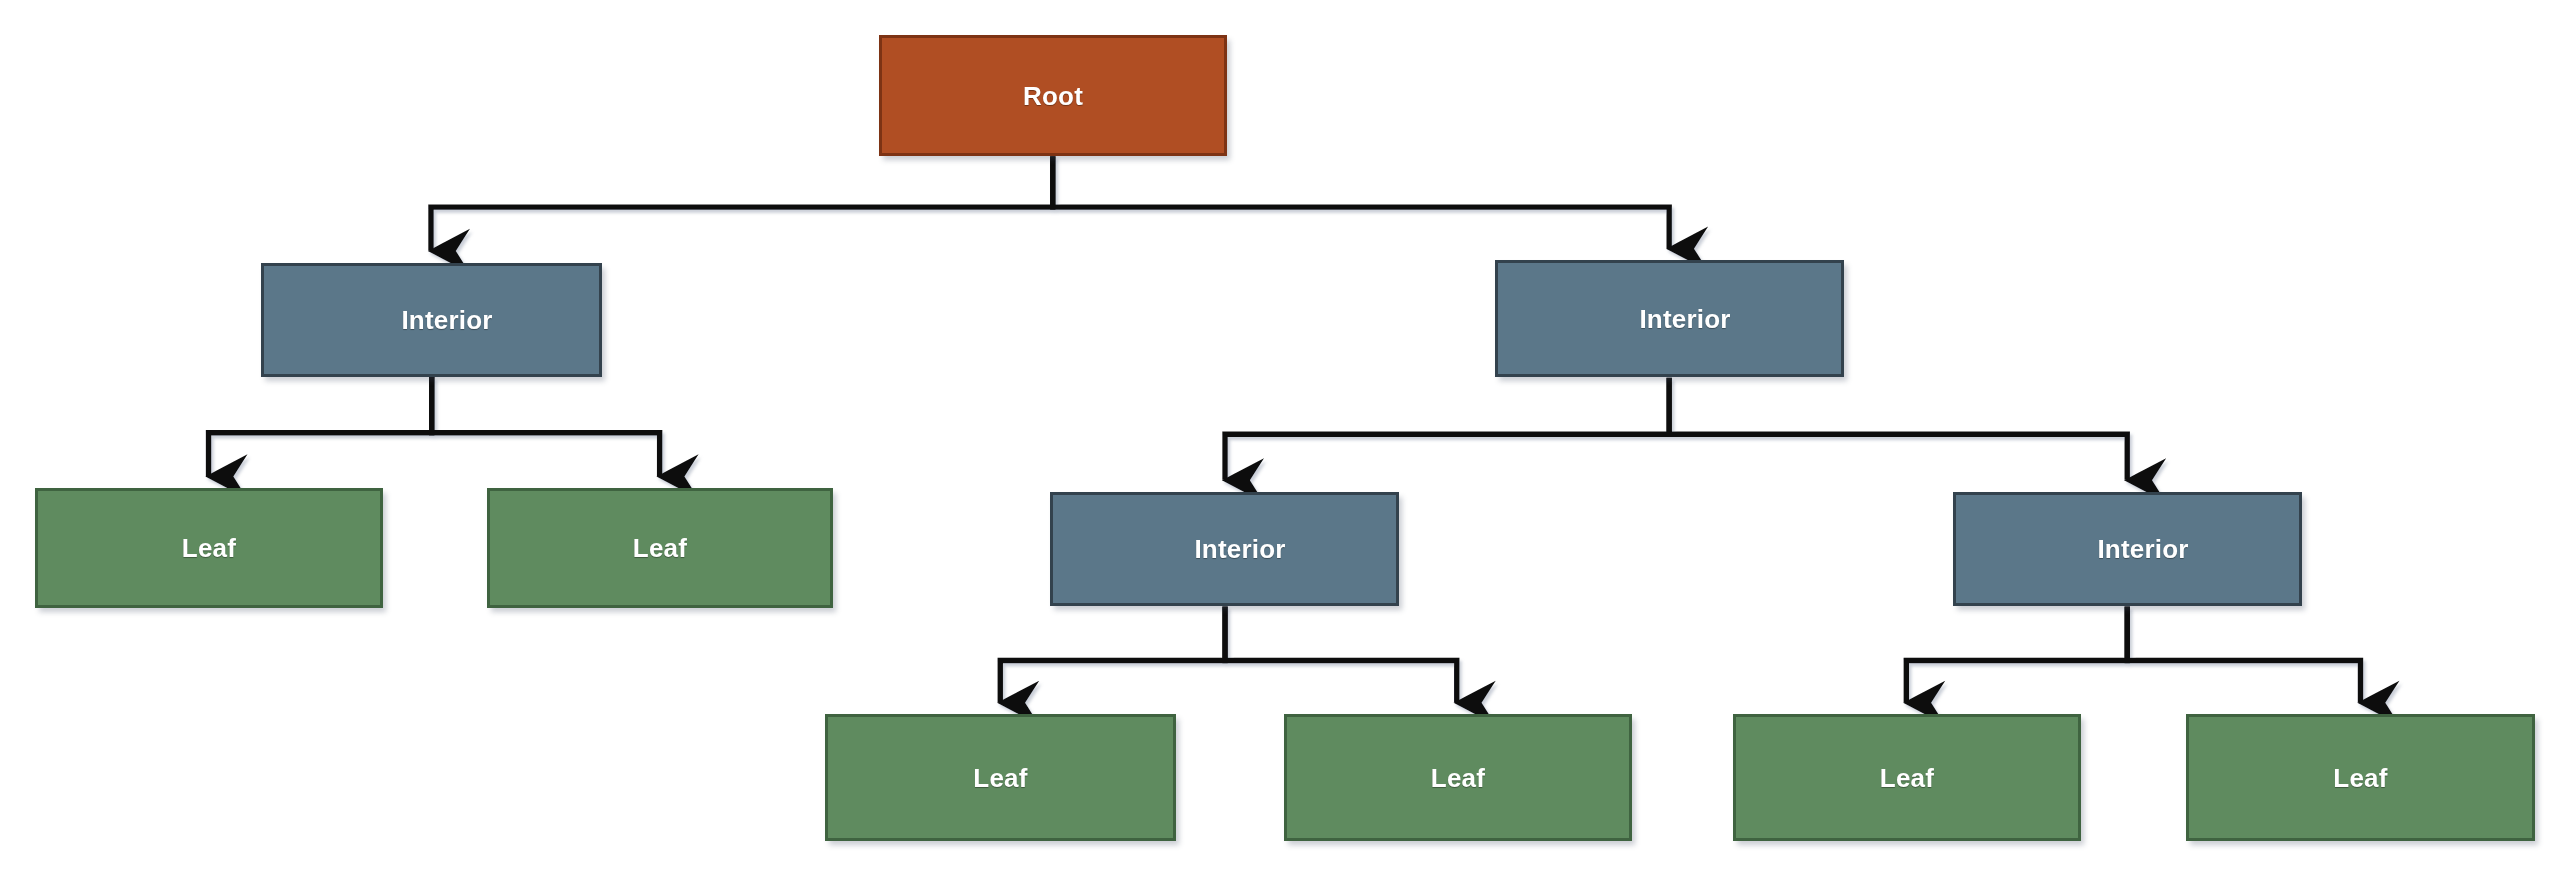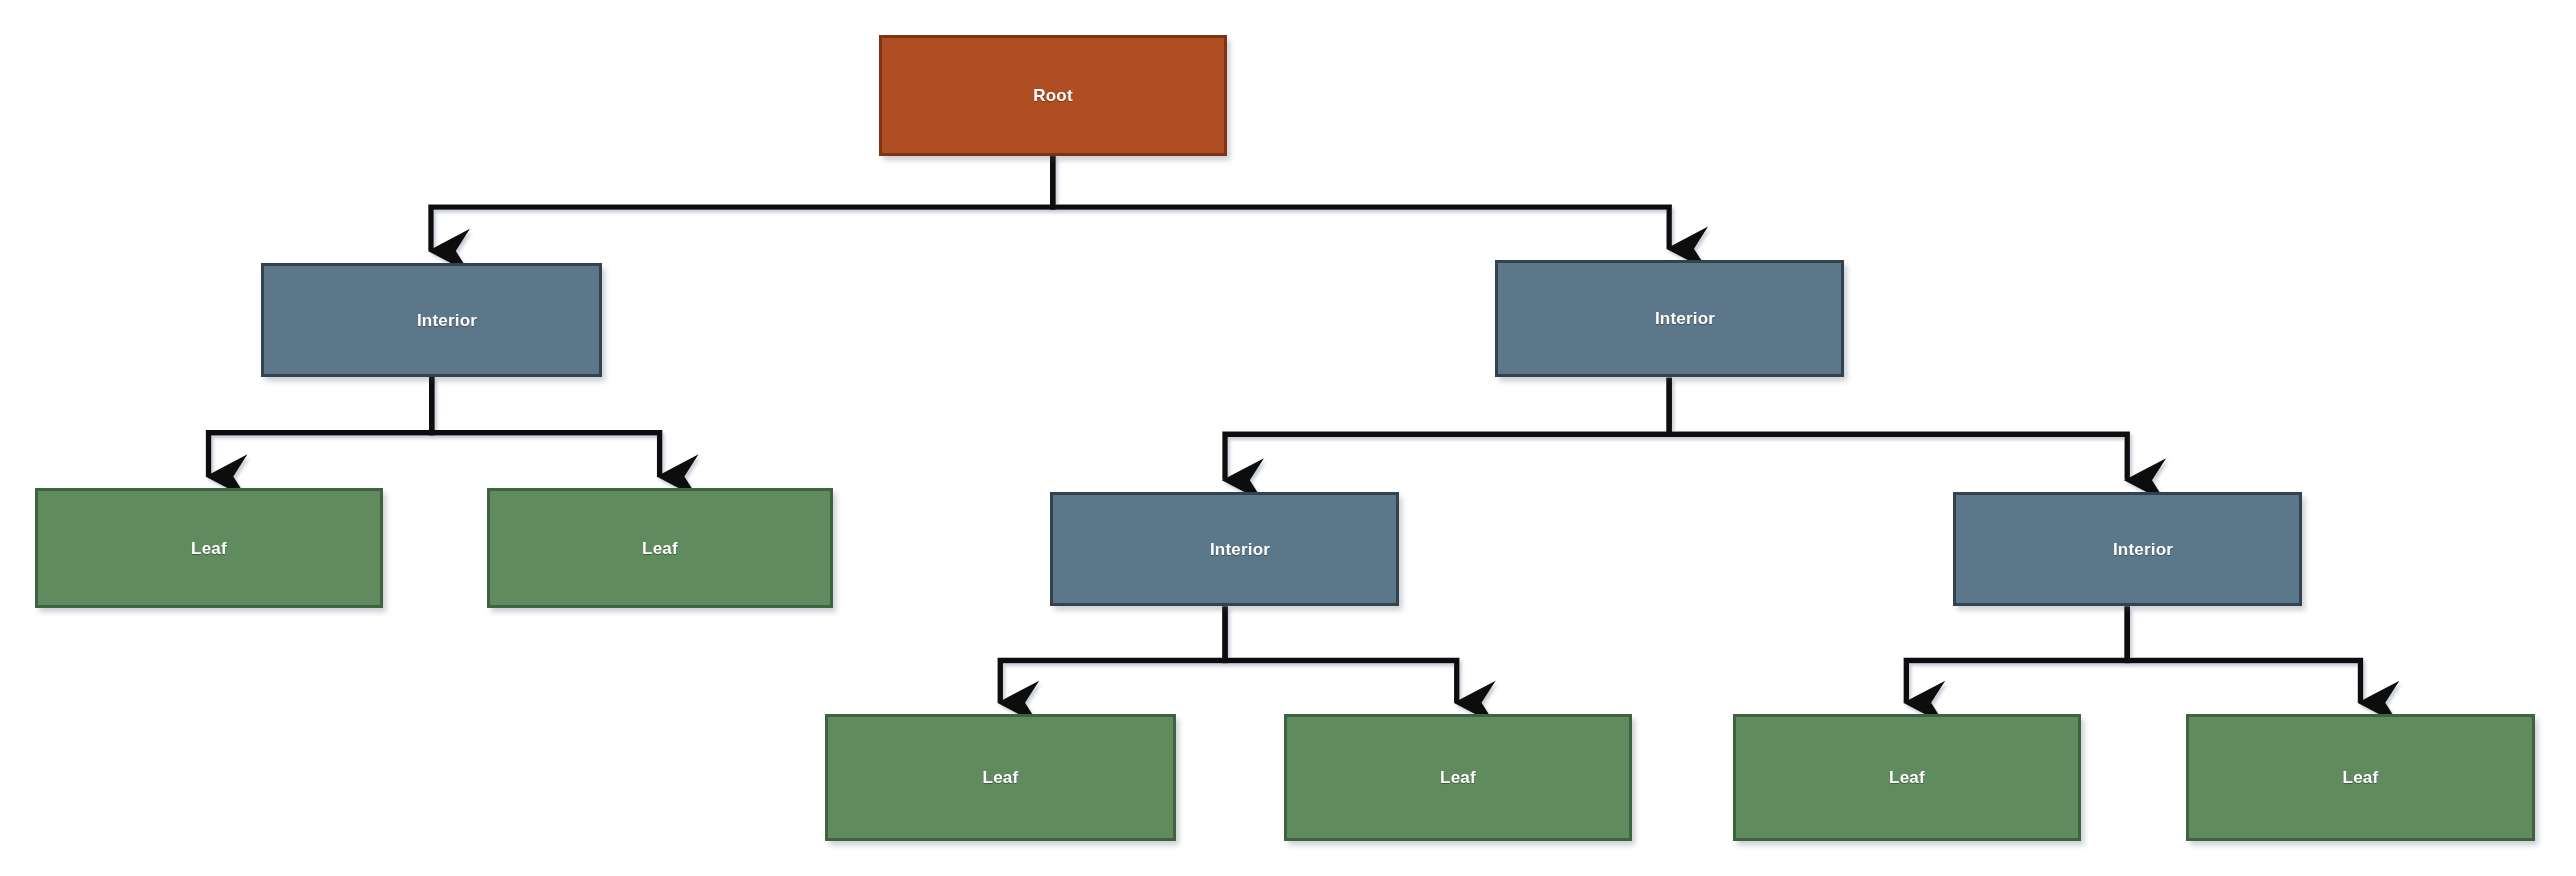--- a/index.html
+++ b/index.html
@@ -29,21 +29,21 @@
   .node {
     position: absolute;
     box-sizing: border-box;
     display: flex;
     align-items: center;
     justify-content: center;
     border-style: solid;
     border-width: 3.9px;
     color: #ffffff;
     font-weight: bold;
-    font-size: 17px;
+    font-size: 26px;
     letter-spacing: 0.2px;
     text-shadow: 0 0.8px 0.8px rgba(0,0,0,0.35);
     box-shadow: 3.9px 4.6px 5.4px rgba(70,80,100,0.28);
     user-select: none;
   }
   .node-root {
     background: #b04e23;
     border-color: #7d3314;
   }
   .node-interior {

